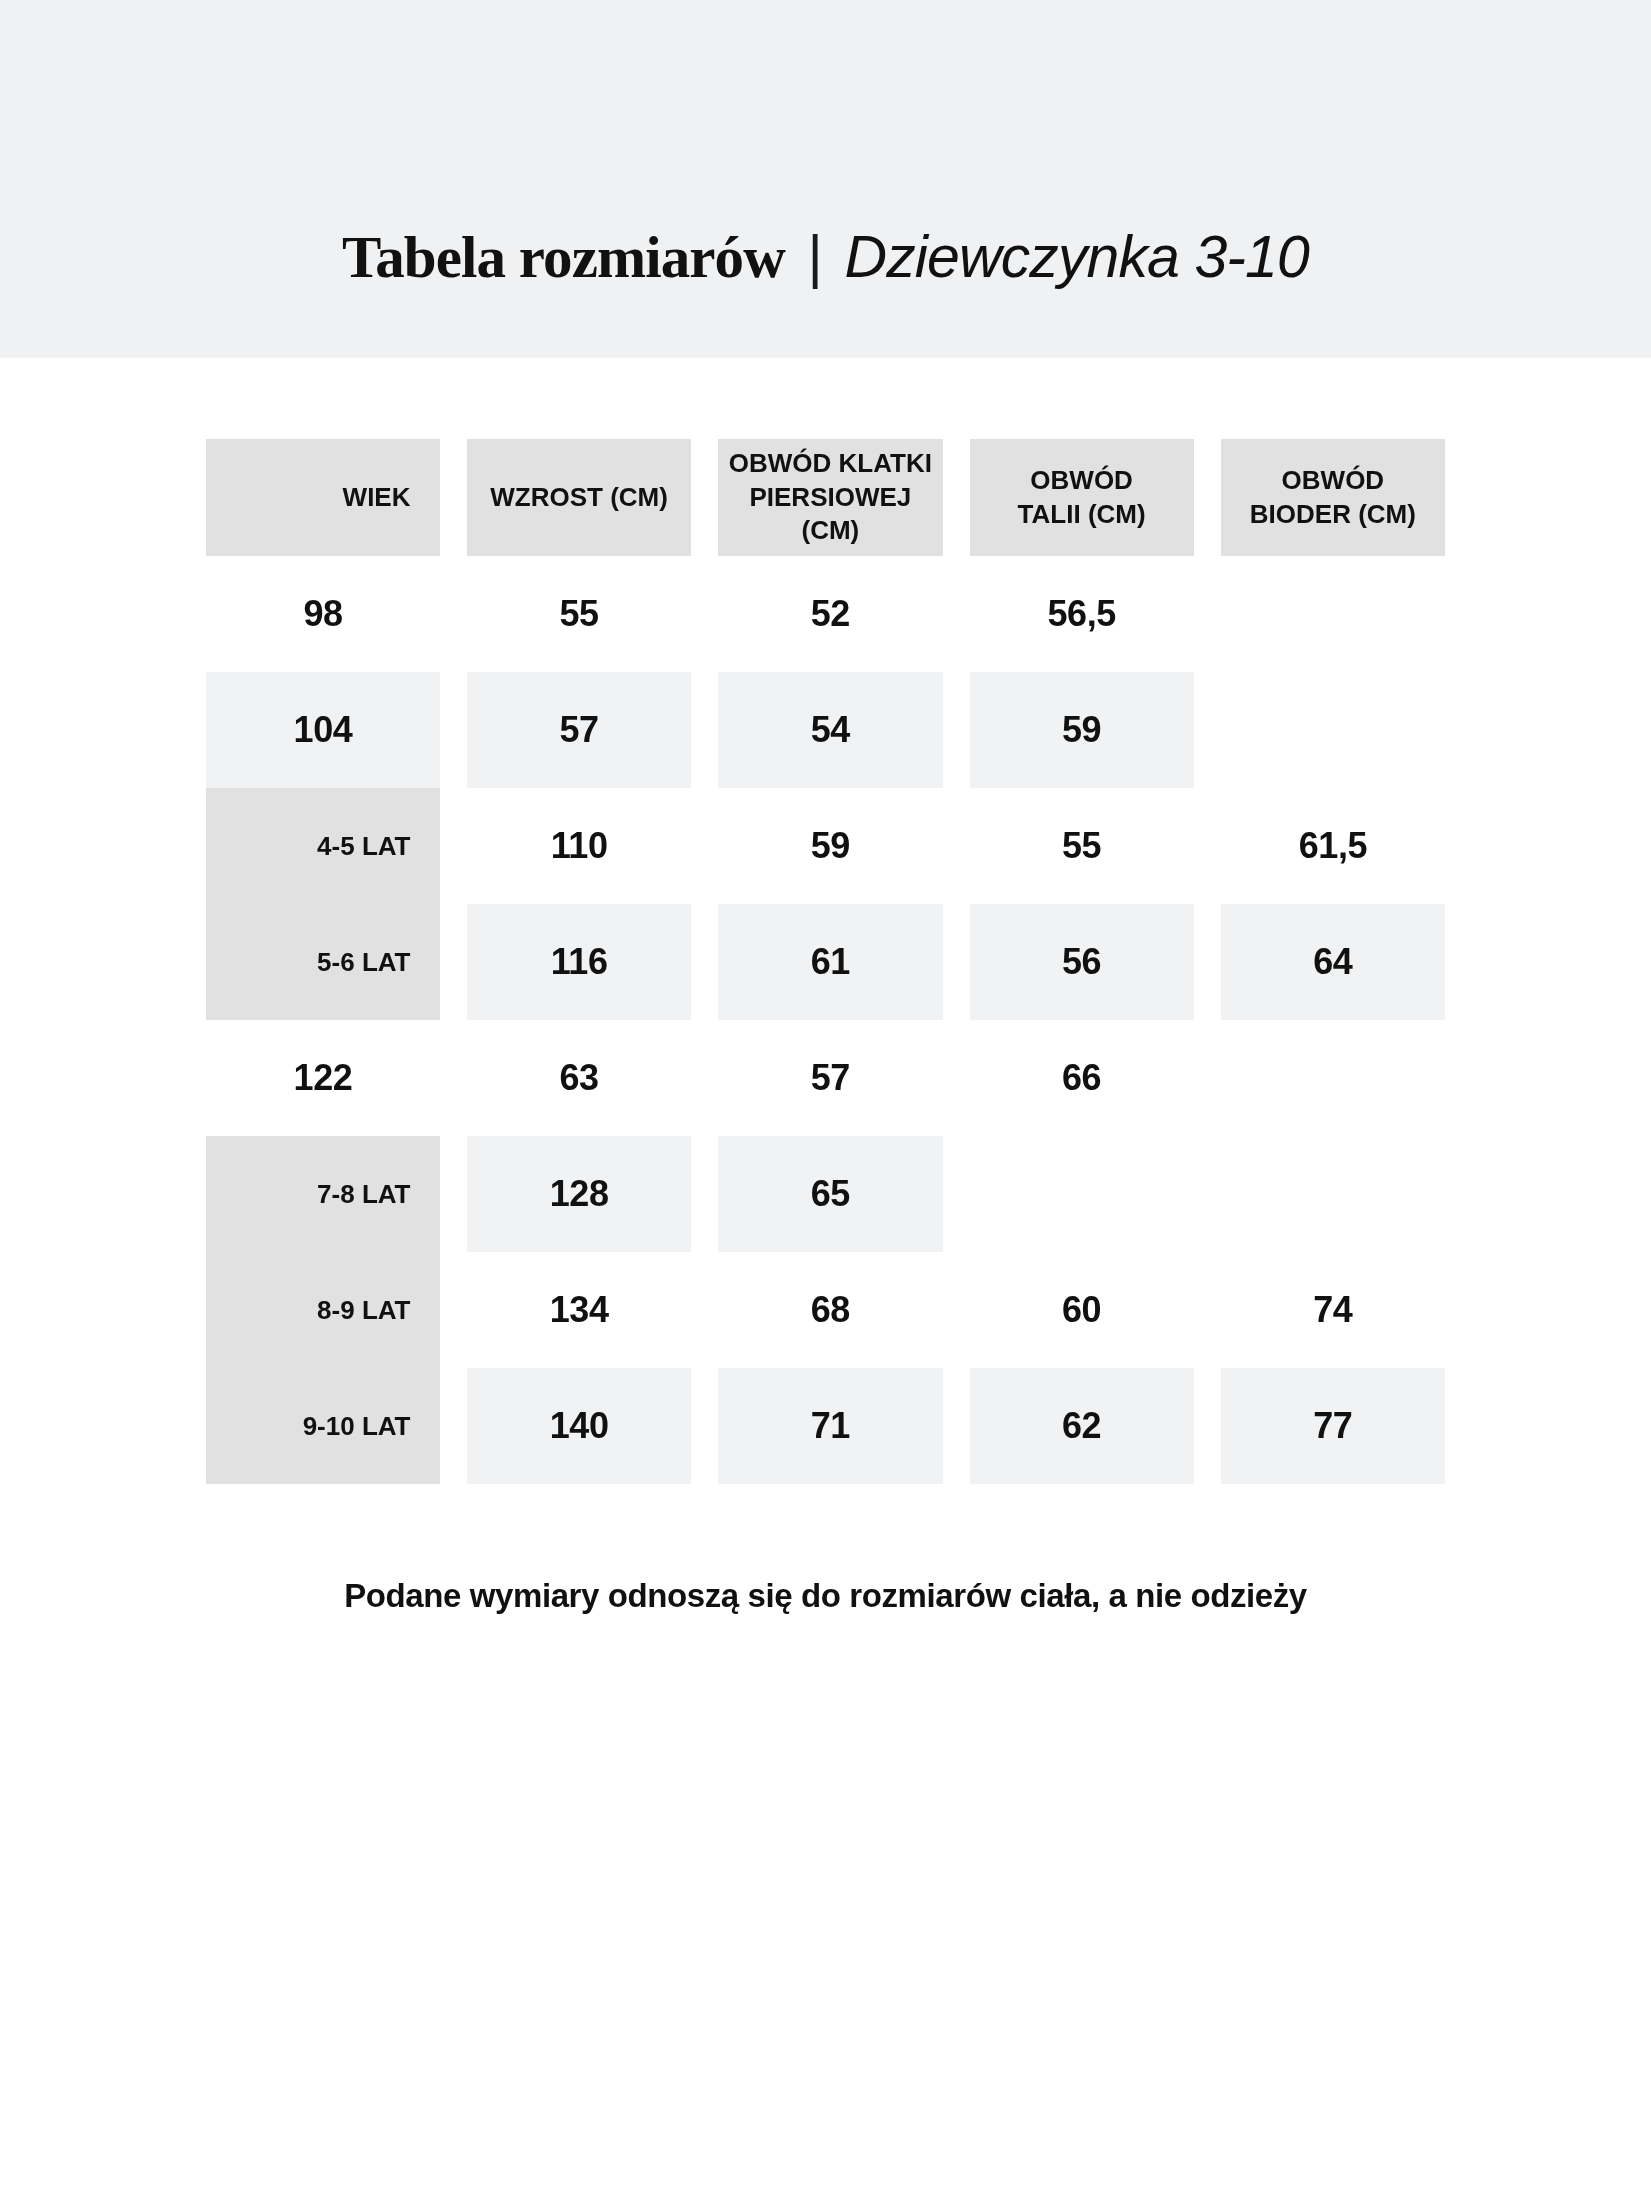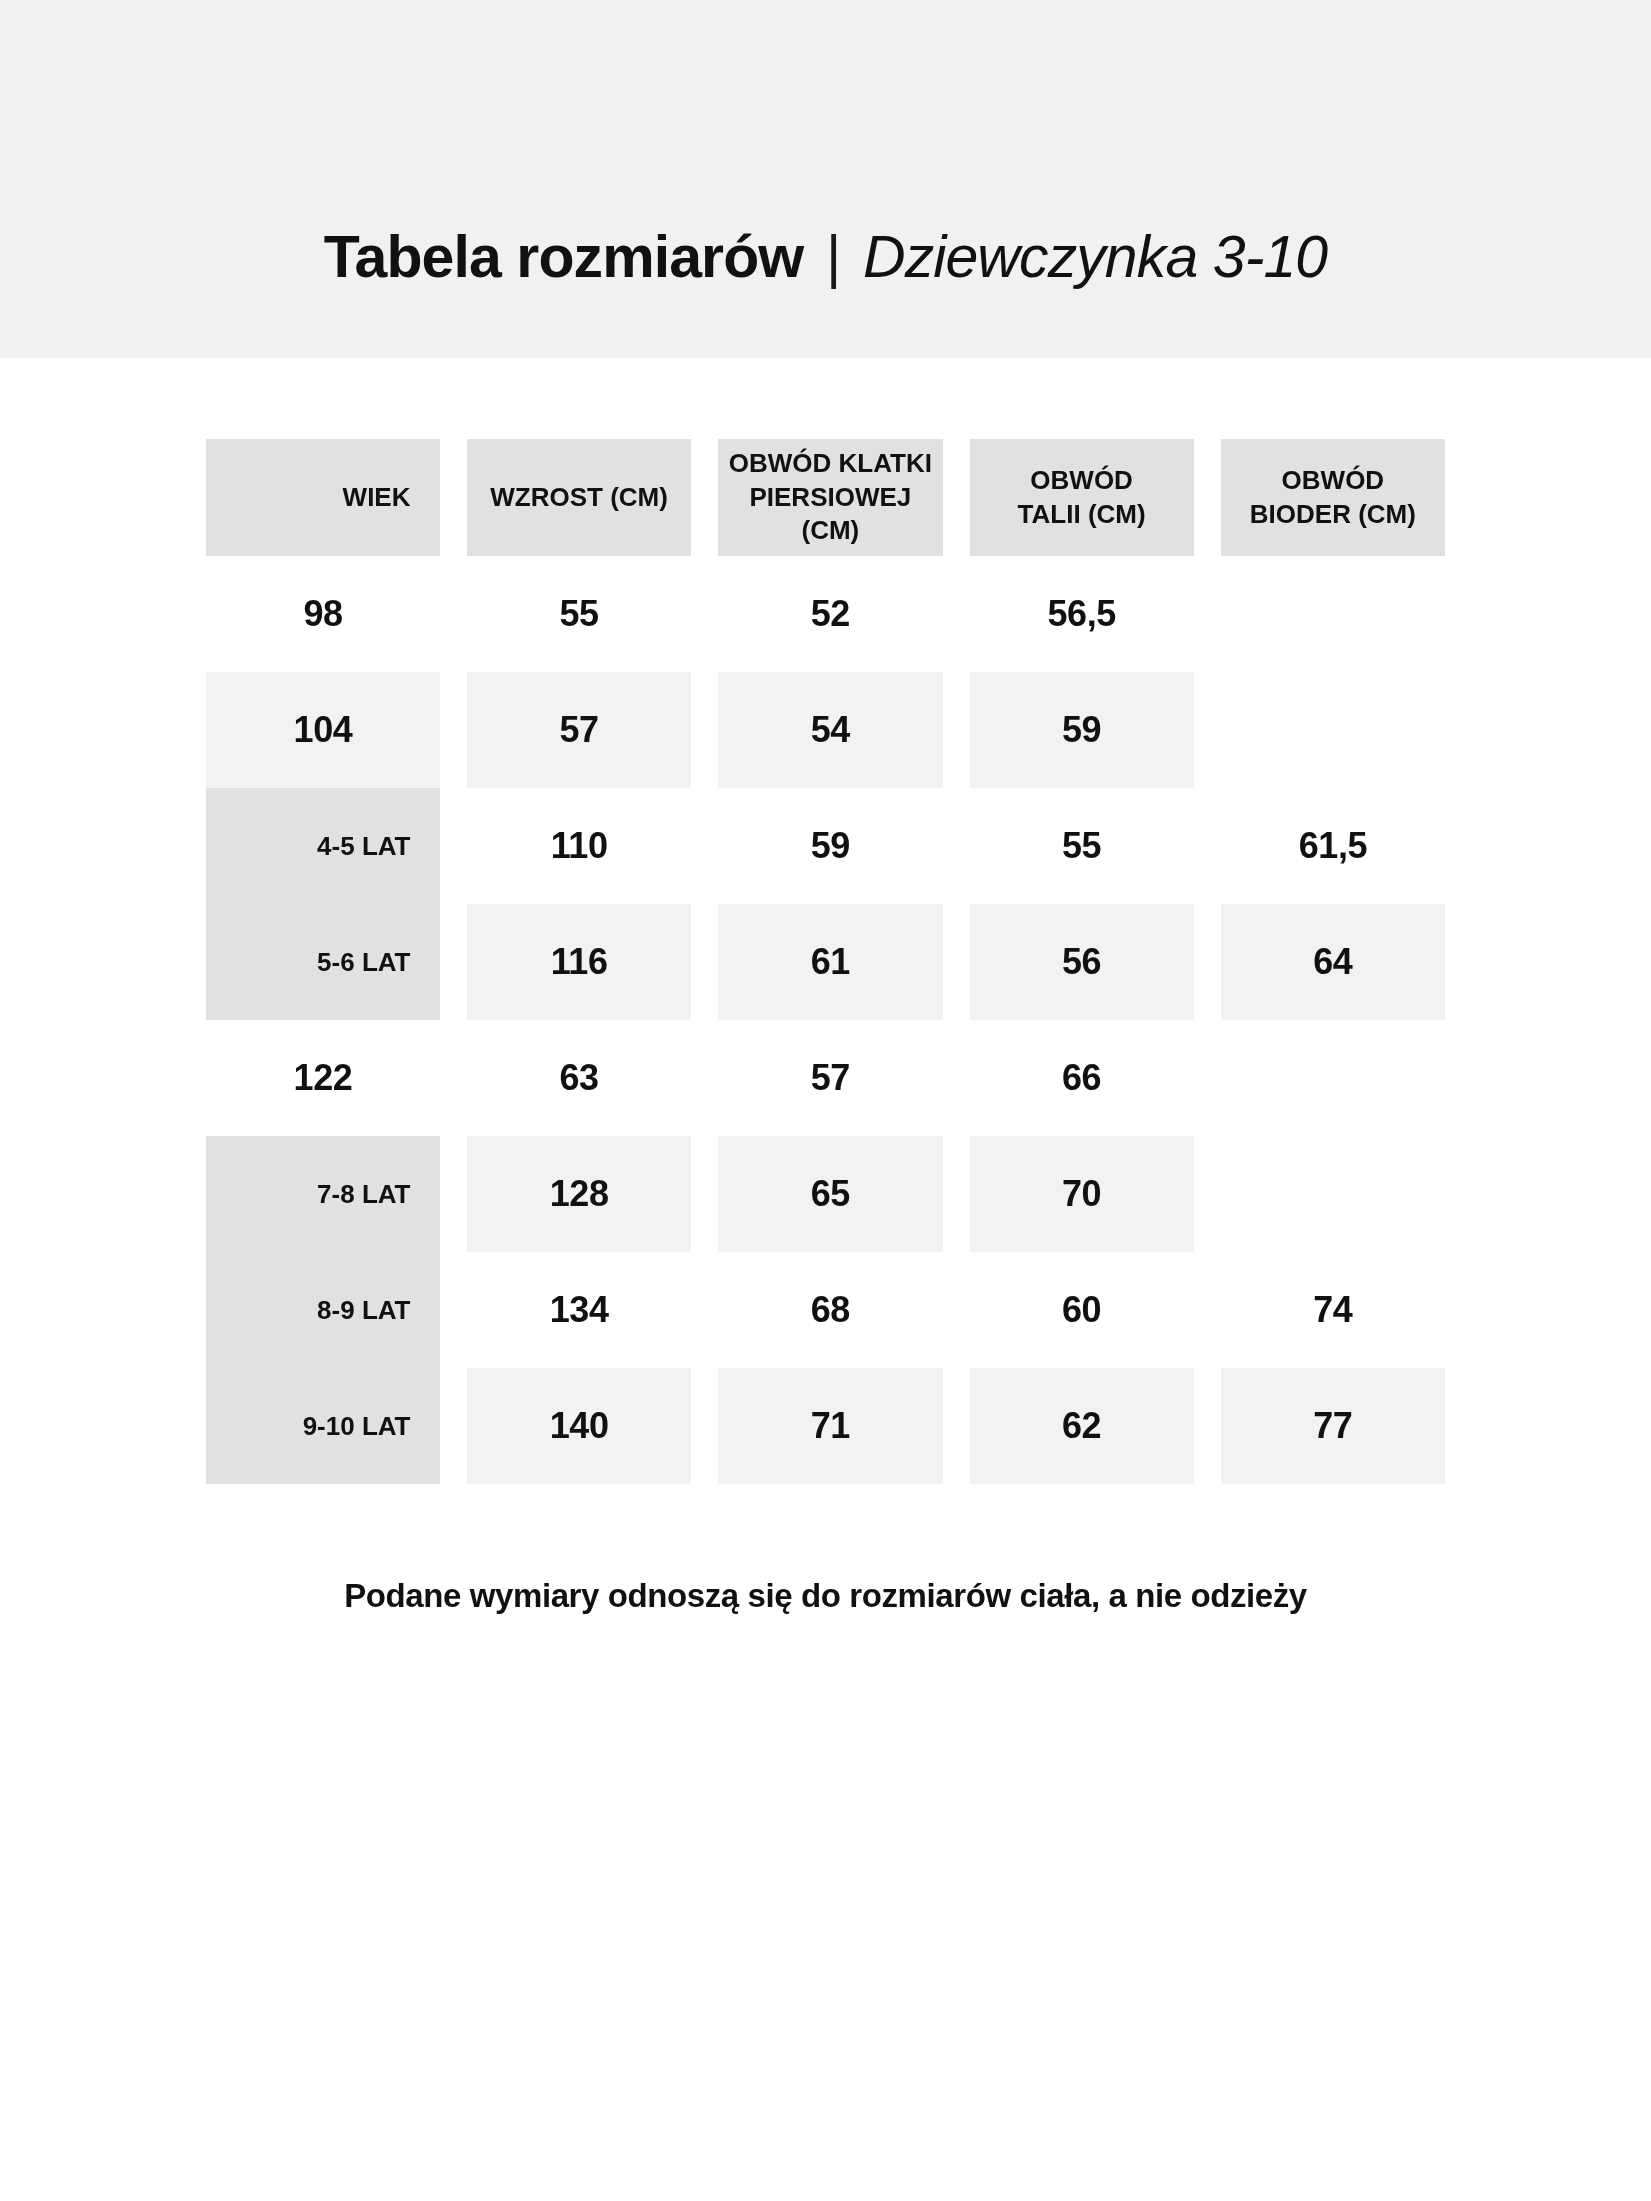--- a/index.html
+++ b/index.html
@@ -25,21 +25,21 @@
     background:var(--band-bg);
     padding-top:222px;
     text-align:center;
   }
   .title{
     font-size:59px;
     line-height:71px;
     letter-spacing:-0.9px;
     white-space:nowrap;
   }
-  .title .t-bold{font-weight:700;}
+  .title .t-bold{font-weight:700;font-family:Liberation Serif, serif;}
   .title .t-sep{font-weight:300;margin:0 22.6px;color:#1a1a1a;}
   .title .t-reg{font-weight:400;font-style:italic;}
 
   
   .size-table{
     width:1239px;
     margin:81px auto 0;
   }
   .tr{
     display:grid;
@@ -149,21 +149,20 @@
         <div class="cell c-data">122</div>
         <div class="cell c-data">63</div>
         <div class="cell c-data">57</div>
         <div class="cell c-data">66</div>
       </div>
 
       <div class="tr">
         <div class="cell c-age">7-8 LAT</div>
         <div class="cell c-data">128</div>
         <div class="cell c-data">65</div>
-        <div class="cell c-data">70</div>
       </div>
 
       <div class="tr">
         <div class="cell c-age">8-9 LAT</div>
         <div class="cell c-data">134</div>
         <div class="cell c-data">68</div>
         <div class="cell c-data">60</div>
         <div class="cell c-data">74</div>
       </div>
 

